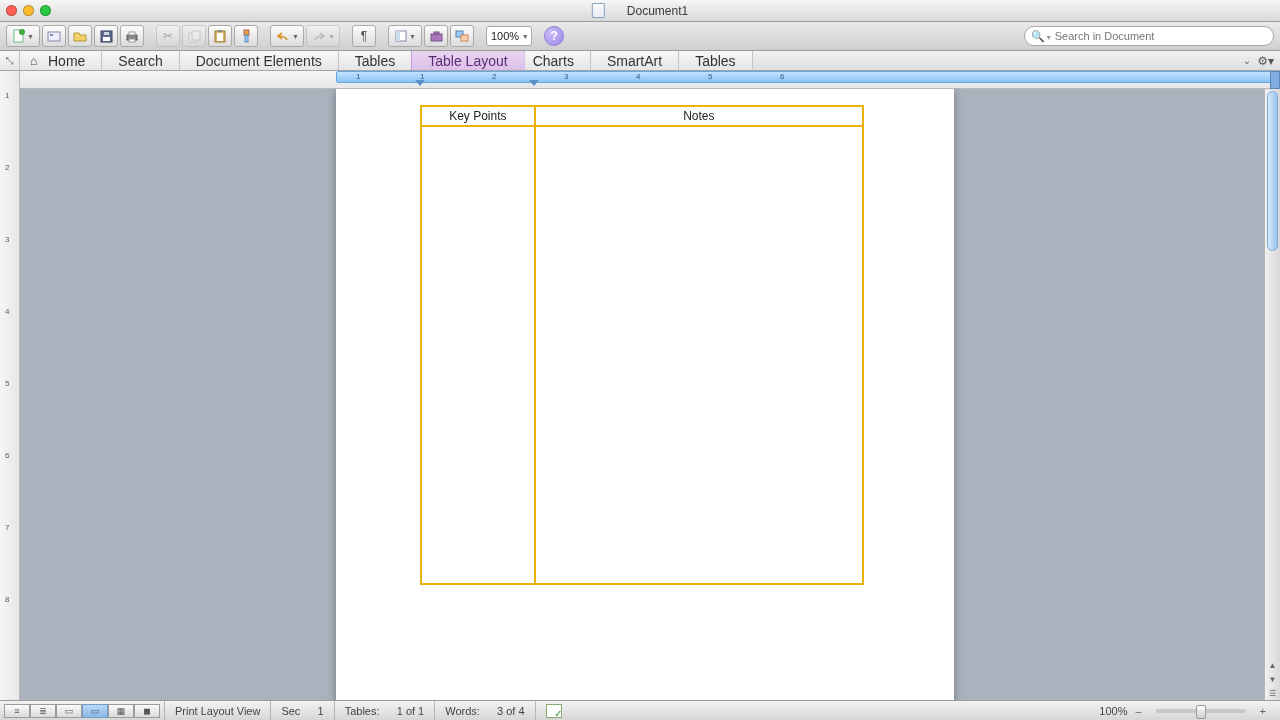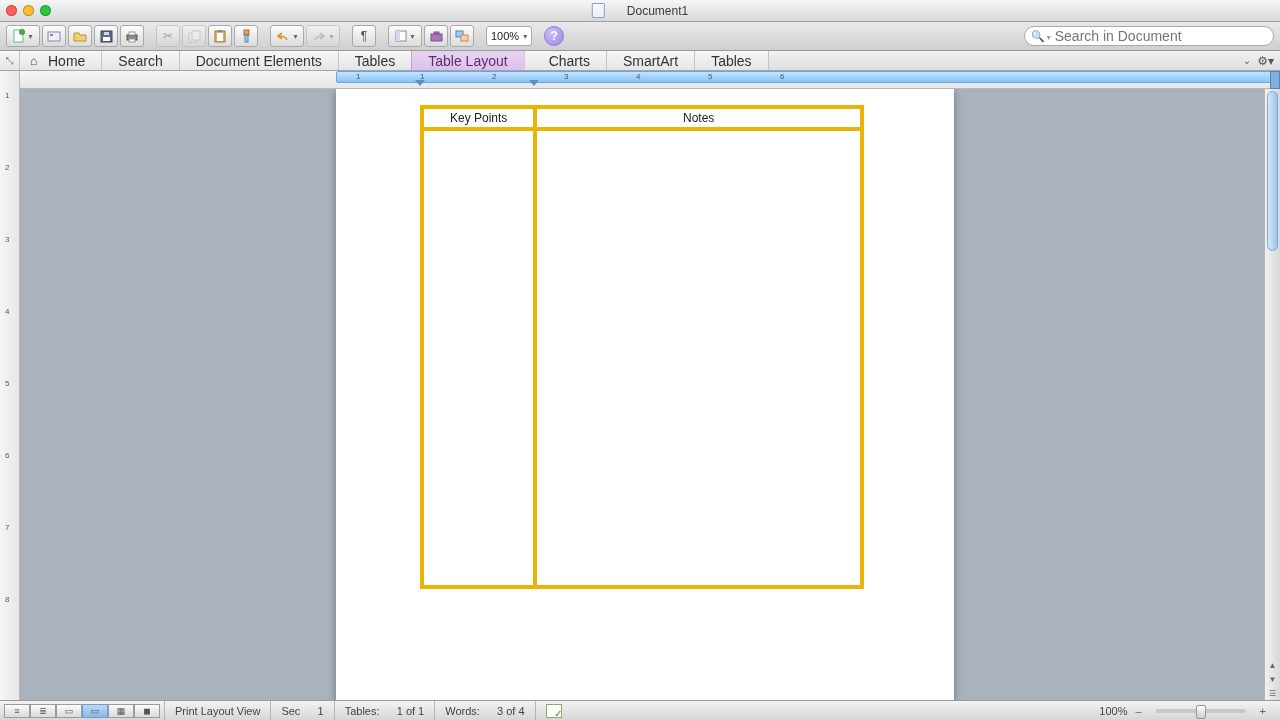--- a/index.html
+++ b/index.html
@@ -22,21 +22,21 @@
 .tsep { width: 8px; }
 .tdrop { width: 34px; display: flex; align-items: center; justify-content: center; gap: 1px; }
 .tdrop::after { content: "▾"; font-size: 8px; color: #666; margin-left: 2px; }
 .zoom-box { height: 20px; border: 1px solid #a9a9a9; border-radius: 3px; background: #fff; display: flex; align-items: center; padding: 0 4px; font-size: 11px; gap: 4px; }
 .zoom-box::after { content: "▾"; font-size: 8px; color: #666; }
 .help-btn { width: 20px; height: 20px; border: 1px solid #8d7fd9; border-radius: 50%; background: radial-gradient(circle at 30% 30%, #cbbdfb, #9b86e4); color: #fff; font-weight: bold; display: flex; align-items: center; justify-content: center; font-size: 12px; }
 .toolbar-spacer { flex: 1; }
 .search-wrap { display: flex; align-items: center; border: 1px solid #a9a9a9; border-radius: 11px; background: #fff; height: 20px; width: 250px; padding: 0 6px; gap: 4px; }
 .search-wrap .mag { color: #777; font-size: 11px; }
 .search-wrap .mag::after { content: "▾"; font-size: 8px; color: #999; margin-left: 2px; }
-.search-input { border: none; outline: none; font-size: 14px; flex: 1; color: #555; }
+.search-input { border: none; outline: none; font-size: 11px; flex: 1; color: #555; }
 
 
 .ribbon { height: 20px; background: linear-gradient(#f2f2f2,#dedede); border-bottom: 1px solid #a5a5a5; display: flex; align-items: stretch; position: relative; }
 .ribbon-tab { padding: 0 16px; display: flex; align-items: center; font-size: 14px; color: #333; border-right: 1px solid #c4c4c4; background: linear-gradient(#f7f7f7,#e5e5e5); position: relative; }
 .ribbon-tab.home { padding-left: 28px; }
 .ribbon-tab.home::before { content: "⌂"; position: absolute; left: 10px; font-size: 12px; color: #444; }
 .ribbon-tab.active { background: linear-gradient(#e9d5ef,#ddc0ea); color: #5a2e74; border-right: 1px solid #c79cd9; border-left: 1px solid #c79cd9; margin-left: -1px; }
 .ribbon-tab.active::before { content: ""; position: absolute; right: -9px; top: 0; width: 0; height: 0; border-top: 10px solid transparent; border-bottom: 10px solid transparent; border-left: 9px solid #ddc0ea; }
 .ribbon-right { margin-left: auto; display: flex; align-items: center; gap: 6px; padding: 0 6px; }
 .chevron { font-size: 10px; color: #666; }
@@ -54,21 +54,21 @@
 
 .hruler { height: 18px; background: linear-gradient(#f5f5f5,#e7e7e7); border-bottom: 1px solid #b8b8b8; position: relative; }
 .hruler-scroll { position: absolute; left: 316px; right: 8px; top: 0; height: 12px; }
 .hruler-active { position: absolute; top: 0; height: 12px; left: 0; right: 0; background: linear-gradient(#c3e2ff,#89c4f6); border: 1px solid #6aa6de; border-radius: 2px; }
 .hruler .num { position: absolute; top: 1px; font-size: 8px; color: #3b5b7c; }
 .indent-marker { position: absolute; top: 9px; width: 0; height: 0; border-left: 5px solid transparent; border-right: 5px solid transparent; border-top: 6px solid #5b8fc8; }
 
 .doc-scroll { position: absolute; top: 18px; left: 0; right: 16px; bottom: 0; overflow: hidden; }
 .page { position: absolute; left: 316px; top: 0; width: 618px; height: 800px; background: #fff; box-shadow: 0 2px 8px rgba(0,0,0,.35); }
 .page-table { position: absolute; left: 84px; top: 16px; width: 444px; border-collapse: collapse; font-family: "Times New Roman", serif; font-size: 12px; }
-.page-table th, .page-table td { border: 4px solid #eab308; padding: 2px 15px; vertical-align: top; }
+.page-table th, .page-table td { border: 2px solid #eab308; padding: 2px 15px; vertical-align: top; }
 .page-table th { font-weight: normal; text-align: center; height: 16px; }
 .col-key { width: 114px; }
 .col-notes { width: 330px; }
 .row-body td { height: 458px; }
 .row-summary td { height: 78px; }
 
 
 .vscroll { position: absolute; top: 18px; right: 0; bottom: 0; width: 16px; background: linear-gradient(90deg,#f1f1f1,#d9d9d9); border-left: 1px solid #b4b4b4; }
 .vscroll .thumb { position: absolute; top: 2px; left: 2px; right: 2px; height: 160px; background: linear-gradient(90deg,#d5e8fb,#9ac4ee); border: 1px solid #7fa9d4; border-radius: 6px; }
 .vscroll .arrow { position: absolute; left: 0; right: 0; height: 14px; display: flex; align-items: center; justify-content: center; font-size: 8px; color: #666; }
@@ -214,21 +214,21 @@
     </div>
   <div class="ribbon-tab">
       <span>Document Elements</span>
     </div>
   <div class="ribbon-tab">
       <span>Tables</span>
     </div>
   <div class="ribbon-tab active">
       <span>Table Layout</span>
     </div>
-  <div class="ribbon-tab" style="padding-left:24px">
+  <div class="ribbon-tab" style="padding-left:8px">
       <span>Charts</span>
     </div>
   <div class="ribbon-tab">
       <span>SmartArt</span>
     </div>
   <div class="ribbon-tab">
       <span>Tables</span>
     </div>
   <div class="ribbon-right">
     <span class="chevron">⌄</span>

